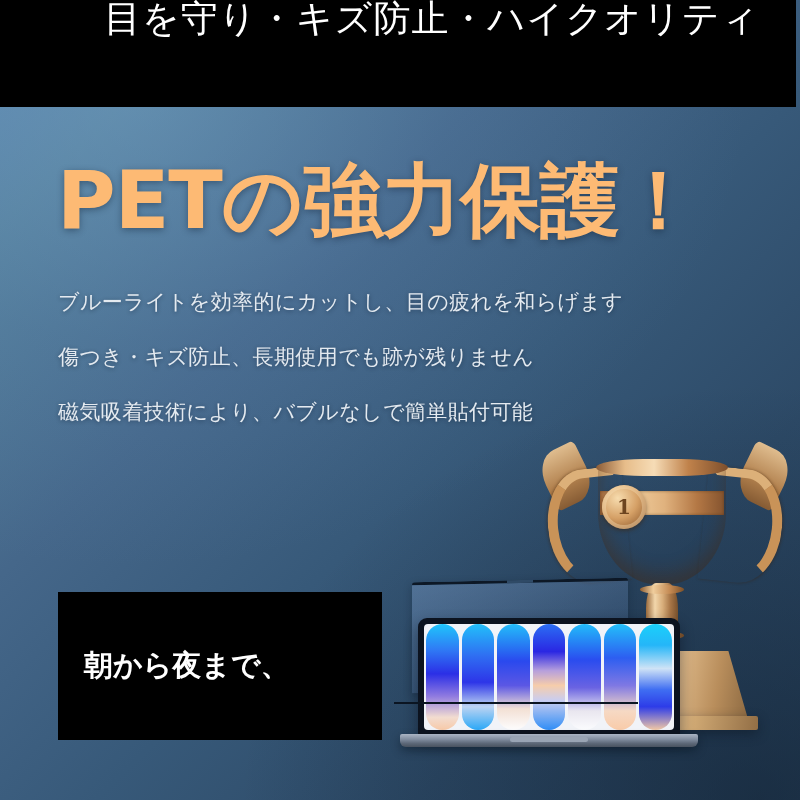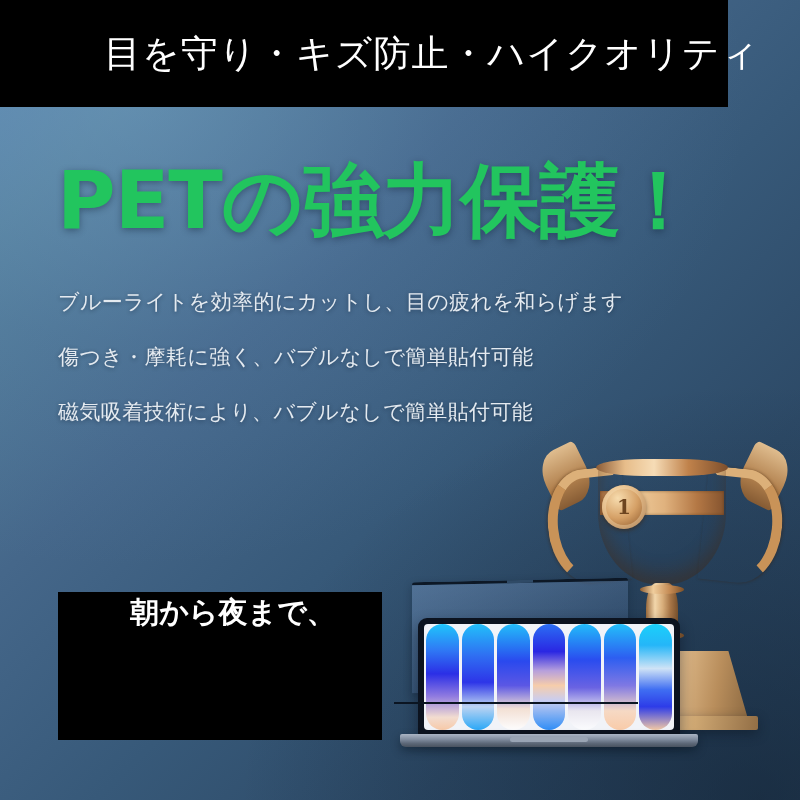--- a/index.html
+++ b/index.html
@@ -17,38 +17,38 @@
     background:linear-gradient(135deg,#5c87b0 0%,#55809c 14%,#45678a 36%,#375979 56%,#2d4a67 76%,#26405a 100%);
   }
   .bg-vignette{
     position:absolute;left:0;top:0;width:800px;height:800px;
     background:radial-gradient(125% 95% at 16% 12%, rgba(120,165,205,.40) 0%, rgba(100,145,190,.16) 32%, rgba(0,0,0,0) 62%),
                radial-gradient(100% 80% at 95% 100%, rgba(14,28,44,.50) 0%, rgba(14,28,44,0) 65%);
   }
 
   
   .banner{
-    position:absolute;left:0;top:0;width:728px;height:107px;
+    position:absolute;left:0;top:0;width:796px;height:107px;
     background:#000;
-    display:flex;align-items:center;
+    display:flex;
   }
   .banner-text{
     color:#fff;
     font-size:37px;
     font-weight:500;
     letter-spacing:1px;
     margin-left:104px;
     white-space:nowrap;
     line-height:1;
   }
 
   
   .headline{
     position:absolute;left:57px;top:158px;
-    color:#22c55e;
+    color:#fdba74;
     font-size:80px;
     font-weight:bold;
     letter-spacing:-1px;
     line-height:1.08;
     white-space:nowrap;
     text-shadow:0 2px 7px rgba(10,25,45,.40);
   }
 
   
   .features{
@@ -64,21 +64,21 @@
     white-space:nowrap;
     margin-bottom:34px;
     text-shadow:0 1px 4px rgba(8,22,40,.45);
   }
 
   
   .quote-box{
     position:absolute;left:58px;top:592px;
     width:324px;height:148px;
     background:#000;
-    display:flex;flex-direction:row;
+    display:flex;flex-direction:column;
     justify-content:center;
     padding-left:26px;
     box-sizing:border-box;
   }
   .quote-line{
     color:#fff;
     font-size:29px;
     font-weight:bold;
     line-height:1.42;
     white-space:nowrap;
@@ -234,21 +234,21 @@
   <div class="bg-vignette"></div>
 
   <div class="banner">
     <div class="banner-text">目を守り・キズ防止・ハイクオリティ</div>
   </div>
 
   <div class="headline">PETの強力保護！</div>
 
   <div class="features">
     <div class="feature-line">ブルーライトを効率的にカットし、目の疲れを和らげます</div>
-    <div class="feature-line">傷つき・摩耗に強く、バブルなしで簡単貼付可能</div>
+    <div class="feature-line">傷つき・キズ防止、長期使用でも跡が残りません</div>
     <div class="feature-line">磁気吸着技術により、バブルなしで簡単貼付可能</div>
   </div>
 
   <div class="quote-box">
     <div class="quote-line">朝から夜まで、</div>
   </div>
 
   <div class="scene">
 
     <div class="trophy">

